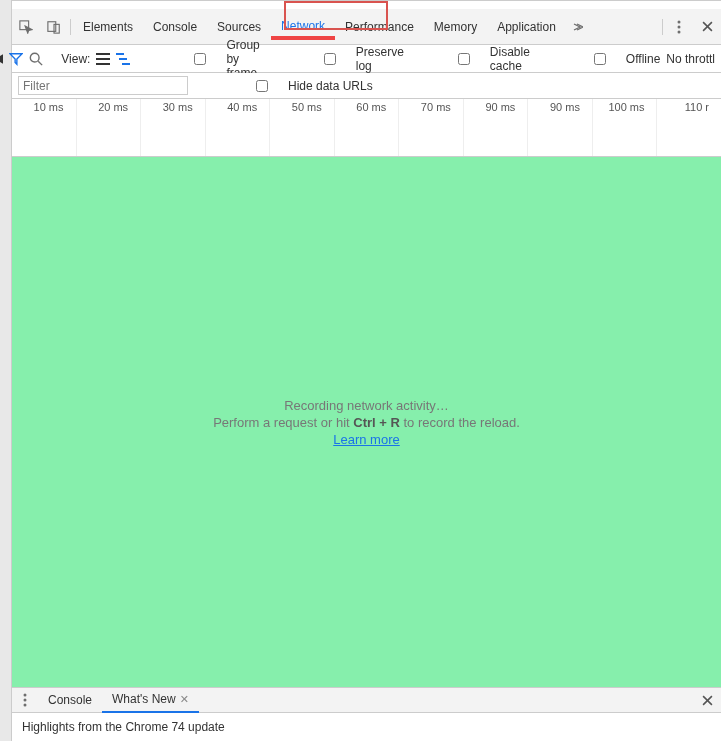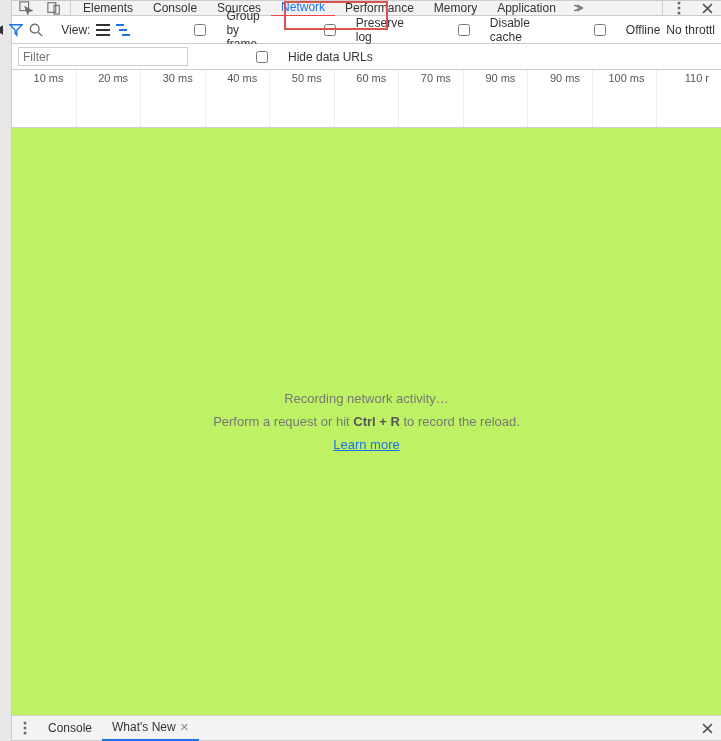--- a/index.html
+++ b/index.html
@@ -1,25 +1,25 @@
 <!DOCTYPE html>
 <html><head>
 <meta charset="utf-8">
 <style>
 * { box-sizing: border-box; margin: 0; padding: 0; font-family: "Segoe UI", Arial, sans-serif; }
 body { width: 721px; height: 741px; background: #f3f3f3; overflow: hidden; font-size: 12px; color: #333; }
 .main { position: absolute; left: 11px; top: 0; right: 0; bottom: 0; background: #fff; border-left: 1px solid #ccc; border-top: 1px solid #ccc; display: flex; flex-direction: column; }
 .scroll-gutter { position: absolute; left: 0; top: 0; width: 11px; height: 100%; background: #e8e8e8; }
 
 
-.tabbar { display: flex; align-items: center; height: 15px; border-bottom: 1px solid #ccc; background: #f3f3f3; }
+.tabbar { display: flex; align-items: center; height: 36px; border-bottom: 1px solid #ccc; background: #f3f3f3; margin-top: 8px; }
 .tb-icon { width: 28px; height: 26px; display: flex; align-items: center; justify-content: center; color: #6e6e6e; }
 .tb-sep { width: 1px; height: 16px; background: #ccc; margin: 0 2px; }
 .tab { padding: 0 10px; height: 26px; line-height: 26px; color: #333; white-space: nowrap; cursor: default; }
-.tab.active { color: #1a73e8; border-bottom: 6px solid #ef4444; padding-bottom: 0; height: 26px; line-height: 24px; }
+.tab.active { color: #1a73e8; border-bottom: 4px solid #ef4444; padding-bottom: 0; height: 26px; line-height: 24px; }
 .tb-spacer { flex: 1; }
 .highlight-box { position: absolute; border: 2px solid #d9534f; left: 272px; top: 0px; width: 104px; height: 29px; pointer-events: none; }
 
 
 .toolbar { display: flex; align-items: center; height: 28px; border-bottom: 1px solid #ccc; padding: 0 6px; gap: 6px; background: #fff; justify-content: flex-end; }
 .tlb-icon { width: 22px; height: 22px; display: flex; align-items: center; justify-content: center; color: #6e6e6e; border-radius: 2px; }
 .record-dot { width: 12px; height: 12px; border-radius: 50%; background: #d93025; }
 .view-label { color: #333; margin-left: 2px; }
 .chk { display: flex; align-items: center; gap: 20px; color: #333; margin-left: 48px; }
 .chk input { width: 12px; height: 12px; }
@@ -31,21 +31,21 @@
 .pill { padding: 1px 6px; border-radius: 8px; color: #333; cursor: default; }
 .pill.active { background: #6e6e6e; color: #fff; }
 .type-wrap { display: flex; align-items: center; gap: 6px; }
 
 
 .timeline { display: flex; height: 58px; border-bottom: 1px solid #ccc; background: #fff; }
 .tl-col { flex: 1; border-right: 1px solid #eee; position: relative; }
 .tl-label { position: absolute; top: 2px; right: 12px; font-size: 11px; color: #555; }
 
 
-.center { flex: 1; display: flex; flex-direction: column; align-items: center; justify-content: center; gap: 8px; background: #bef264; color: #777; }
+.center { flex: 1; display: flex; flex-direction: column; align-items: center; justify-content: center; gap: 2px; background: #86efac; color: #777; }
 .center .line1 { color: #777; font-size: 13px; }
 .center .line2 { color: #777; font-size: 13px; }
 .center .line2 b { color: #555; font-weight: 600; }
 .center a { color: #1a73e8; text-decoration: underline; font-size: 13px; }
 
 
 .drawer-tabs { display: flex; align-items: center; height: 26px; border-top: 1px solid #ccc; border-bottom: 1px solid #ccc; background: #f3f3f3; }
 .dtab { padding: 0 10px; height: 26px; line-height: 26px; color: #333; }
 .dtab.active { color: #333; border-bottom: 2px solid #1a73e8; line-height: 24px; text-align: center; }
 .dtab .x { margin-left: 4px; color: #888; font-size: 11px; }
@@ -234,15 +234,16 @@
     <div class="dtab active">
       <span>What's New</span><span class="x">✕</span>
     </div>
     <div class="tb-spacer"></div>
     <div class="tb-icon">
       <svg width="11" height="11" viewBox="0 0 10 10" stroke="#555" stroke-width="1.4">
           <path d="M1 1 L9 9 M9 1 L1 9"></path>
         </svg>
     </div>
   </div>
+  <div class="drawer-body">Highlights from the Chrome 74 update</div>
 
   <div class="highlight-box"></div>
 </div>
 
 </body></html>

